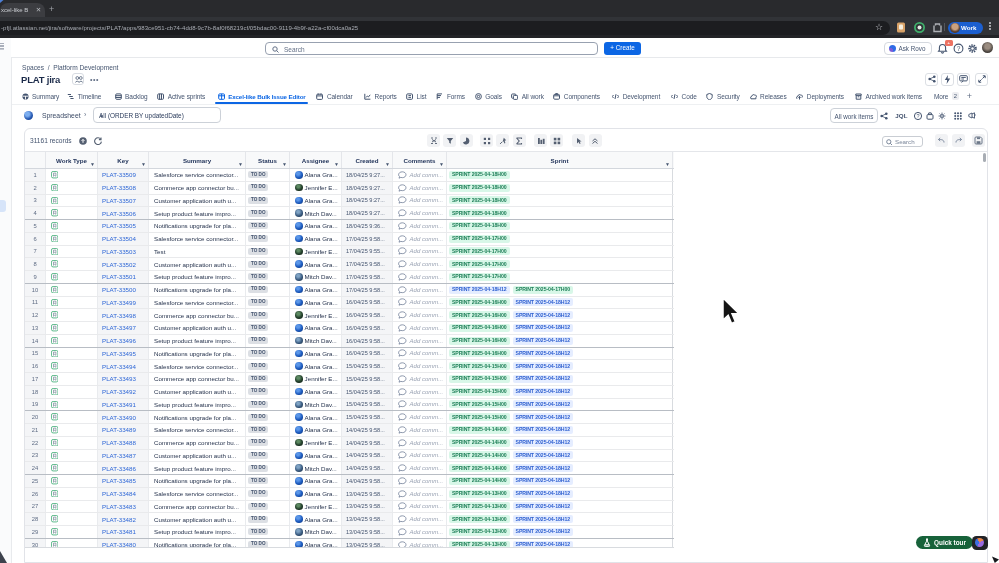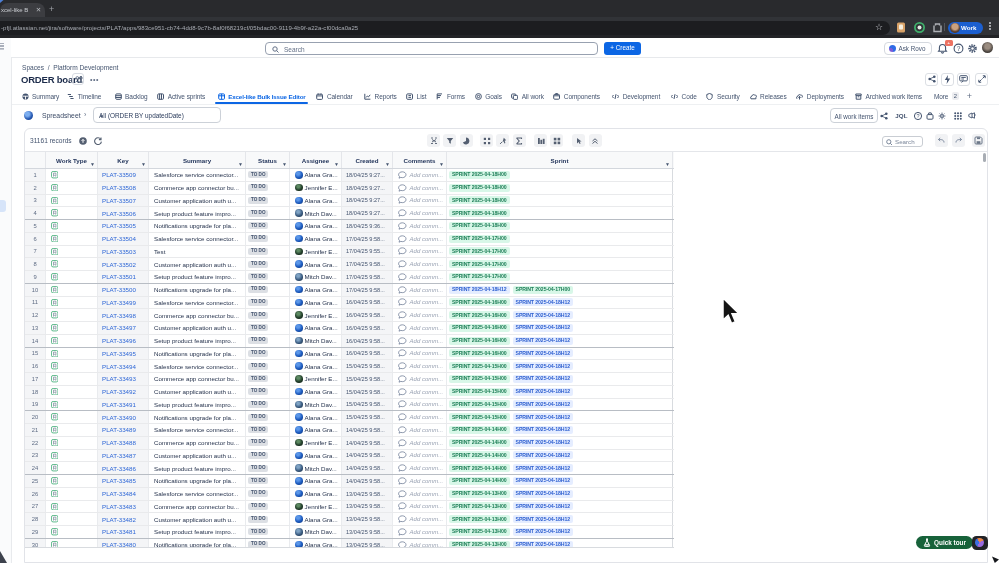--- a/index.html
+++ b/index.html
@@ -134,21 +134,21 @@
     <circle cx="5.5" cy="5.5" r="4.4" fill="none" stroke="#44546f" stroke-width="1.1"></circle>
     <text x="5.5" y="7.8" text-anchor="middle" font-size="6.5" fill="#44546f" font-family="Liberation Sans">?</text>
   </svg>
 <svg class="abs" style="left:966.5px;top:42.5px" width="11" height="11">
     <circle cx="5.5" cy="5.5" r="3.4" fill="none" stroke="#44546f" stroke-width="1.8" stroke-dasharray="1.4 1"></circle>
     <circle cx="5.5" cy="5.5" r="1.9" fill="none" stroke="#44546f" stroke-width="1.1"></circle>
   </svg>
 <div class="abs" style="left:981.5px;top:42px;width:11px;height:11px;border-radius:50%;background:radial-gradient(circle at 50% 40%,#9a8c80 0 30%,#4a443f 65%,#23211f 100%)"></div>
 
 <div id="crumbs">Spaces&nbsp;&nbsp;/&nbsp;&nbsp;Platform Development</div>
-<div id="ptitle">ORDER board</div>
+<div id="ptitle">PLAT jira</div>
 <div id="boardsw">
     <svg style="position:absolute;left:2px;top:2.5px" width="8" height="7">
       <circle cx="2.3" cy="2" r="1.4" fill="none" stroke="#626f86" stroke-width=".9"></circle>
       <circle cx="5.8" cy="2" r="1.4" fill="none" stroke="#626f86" stroke-width=".9"></circle>
       <path d="M0.5 6.5 C0.5 4.8 4 4.8 4 6.5 M4.2 6.5 C4.2 4.8 7.6 4.8 7.6 6.5" fill="none" stroke="#626f86" stroke-width=".9"></path>
     </svg>
   </div>
 <div id="tdots">•••</div>
 
 <div class="sqb" style="left:925px">

